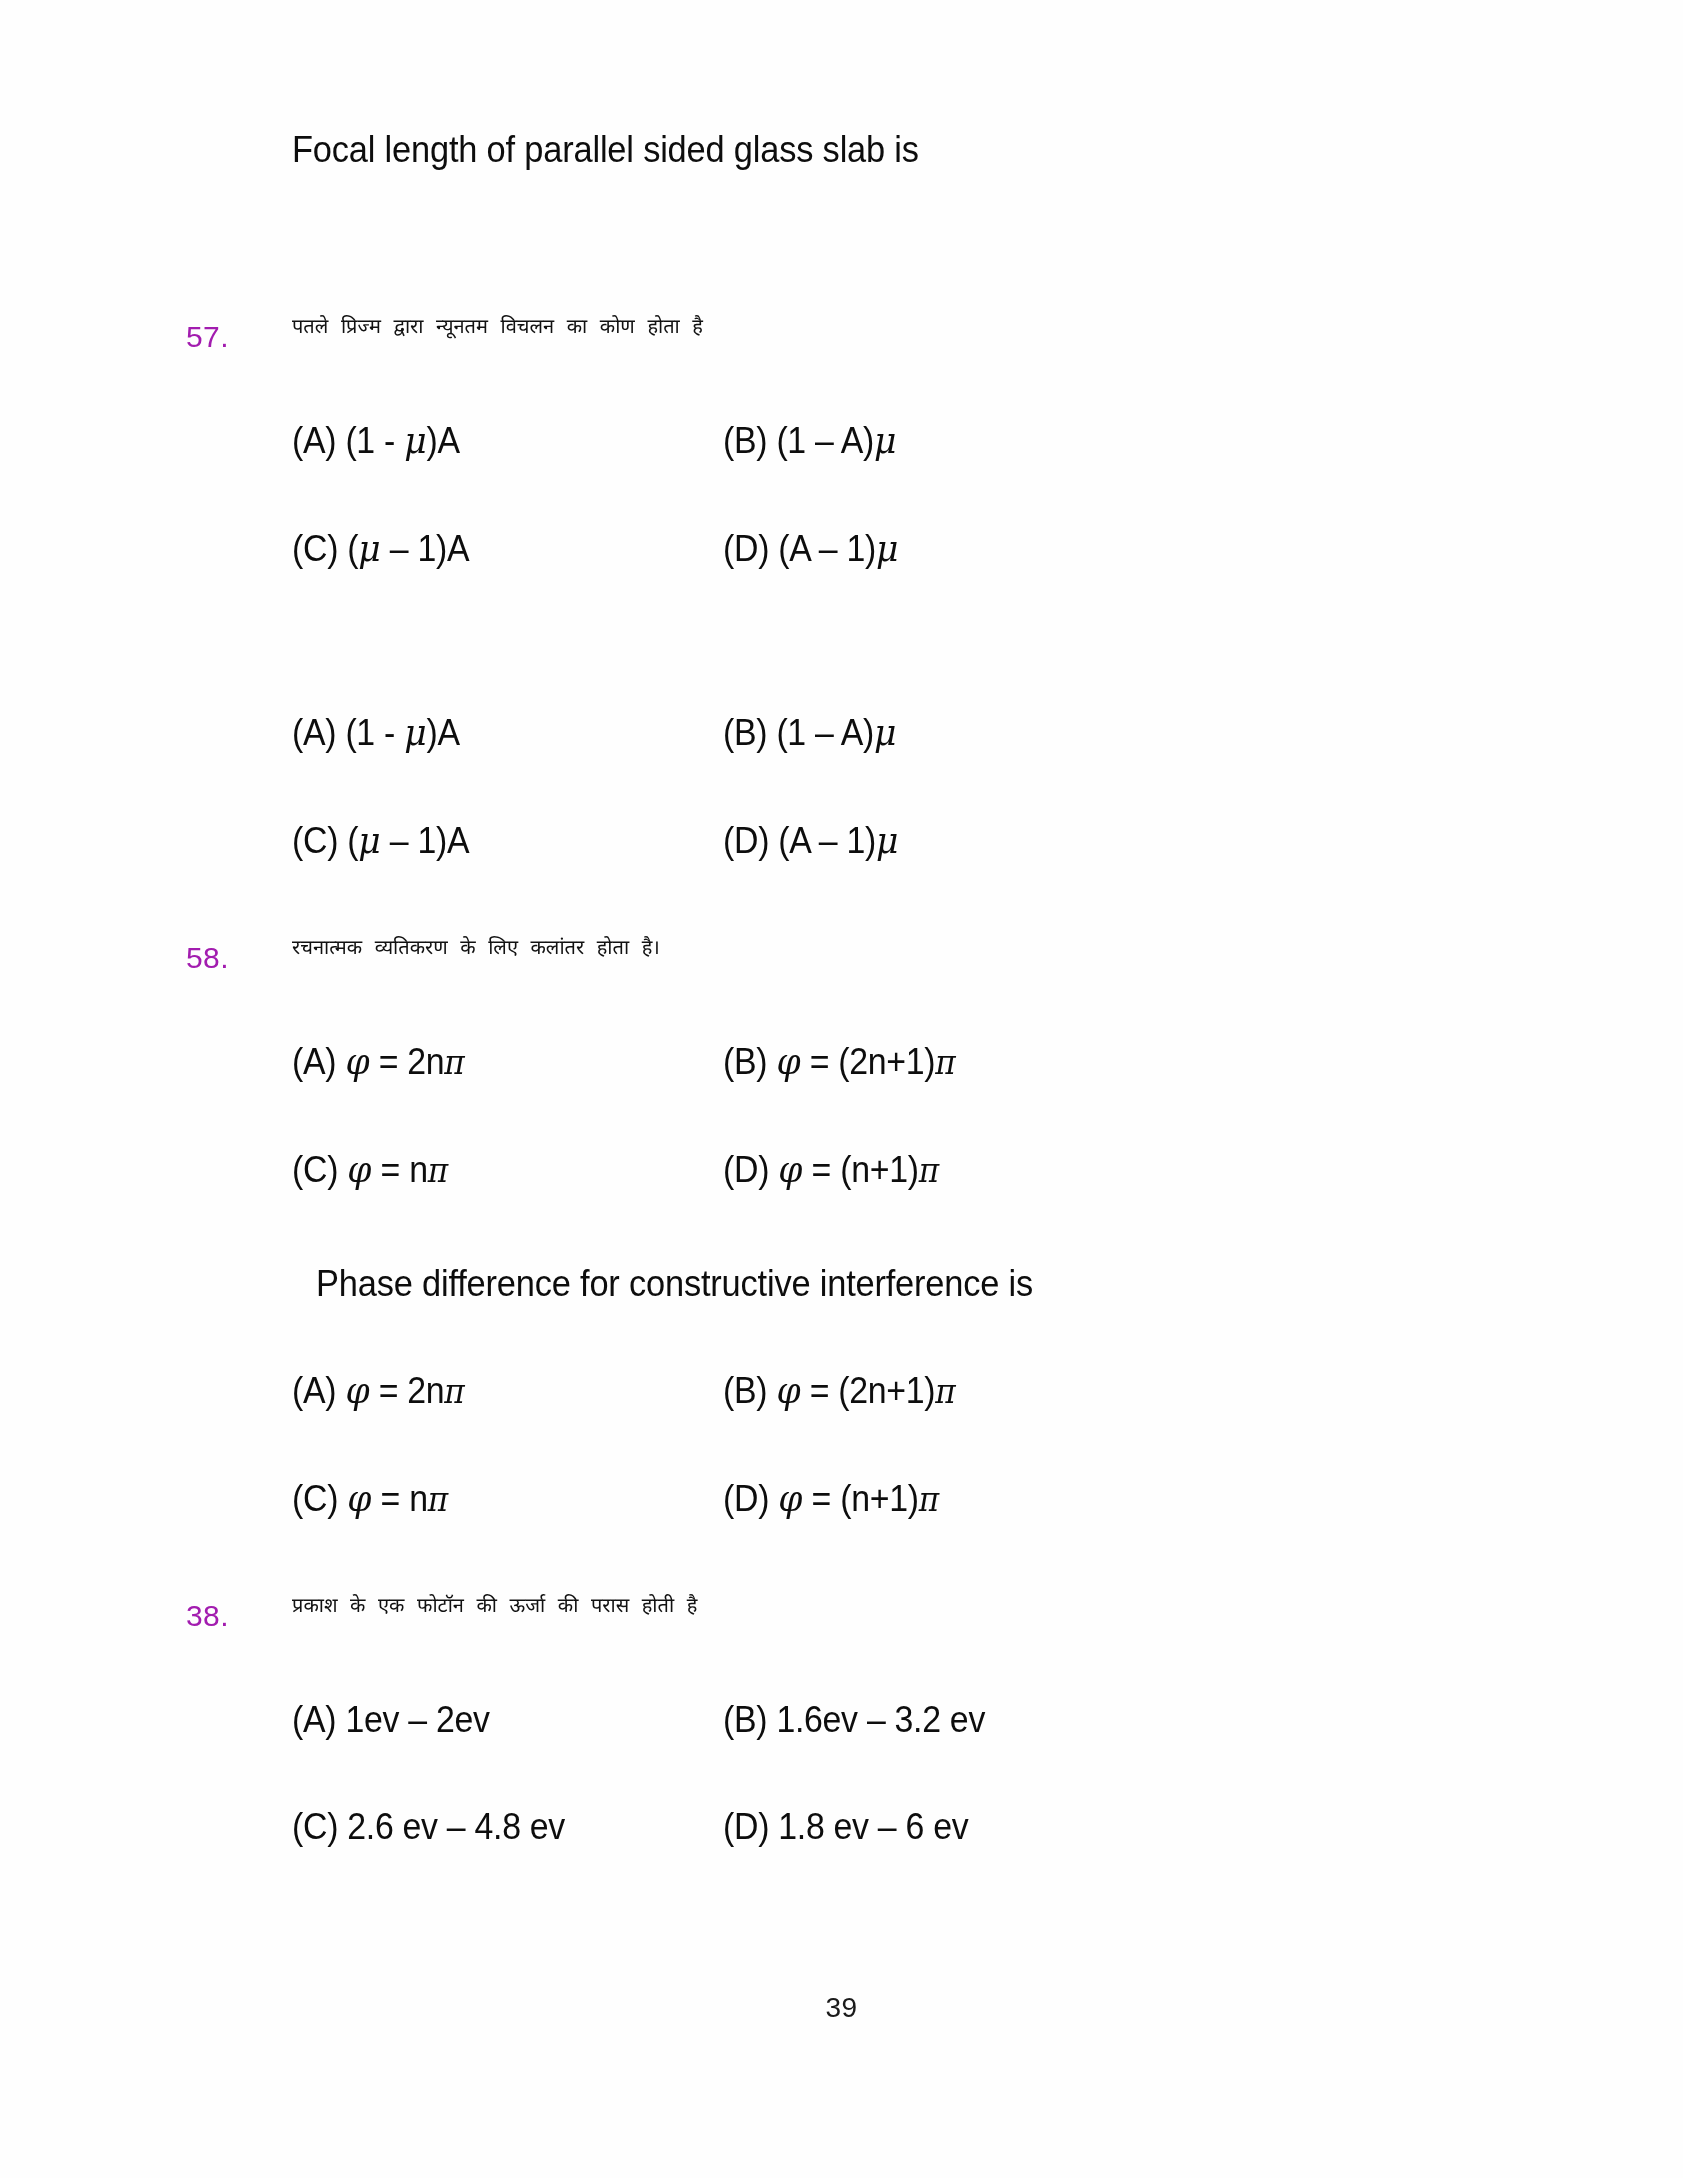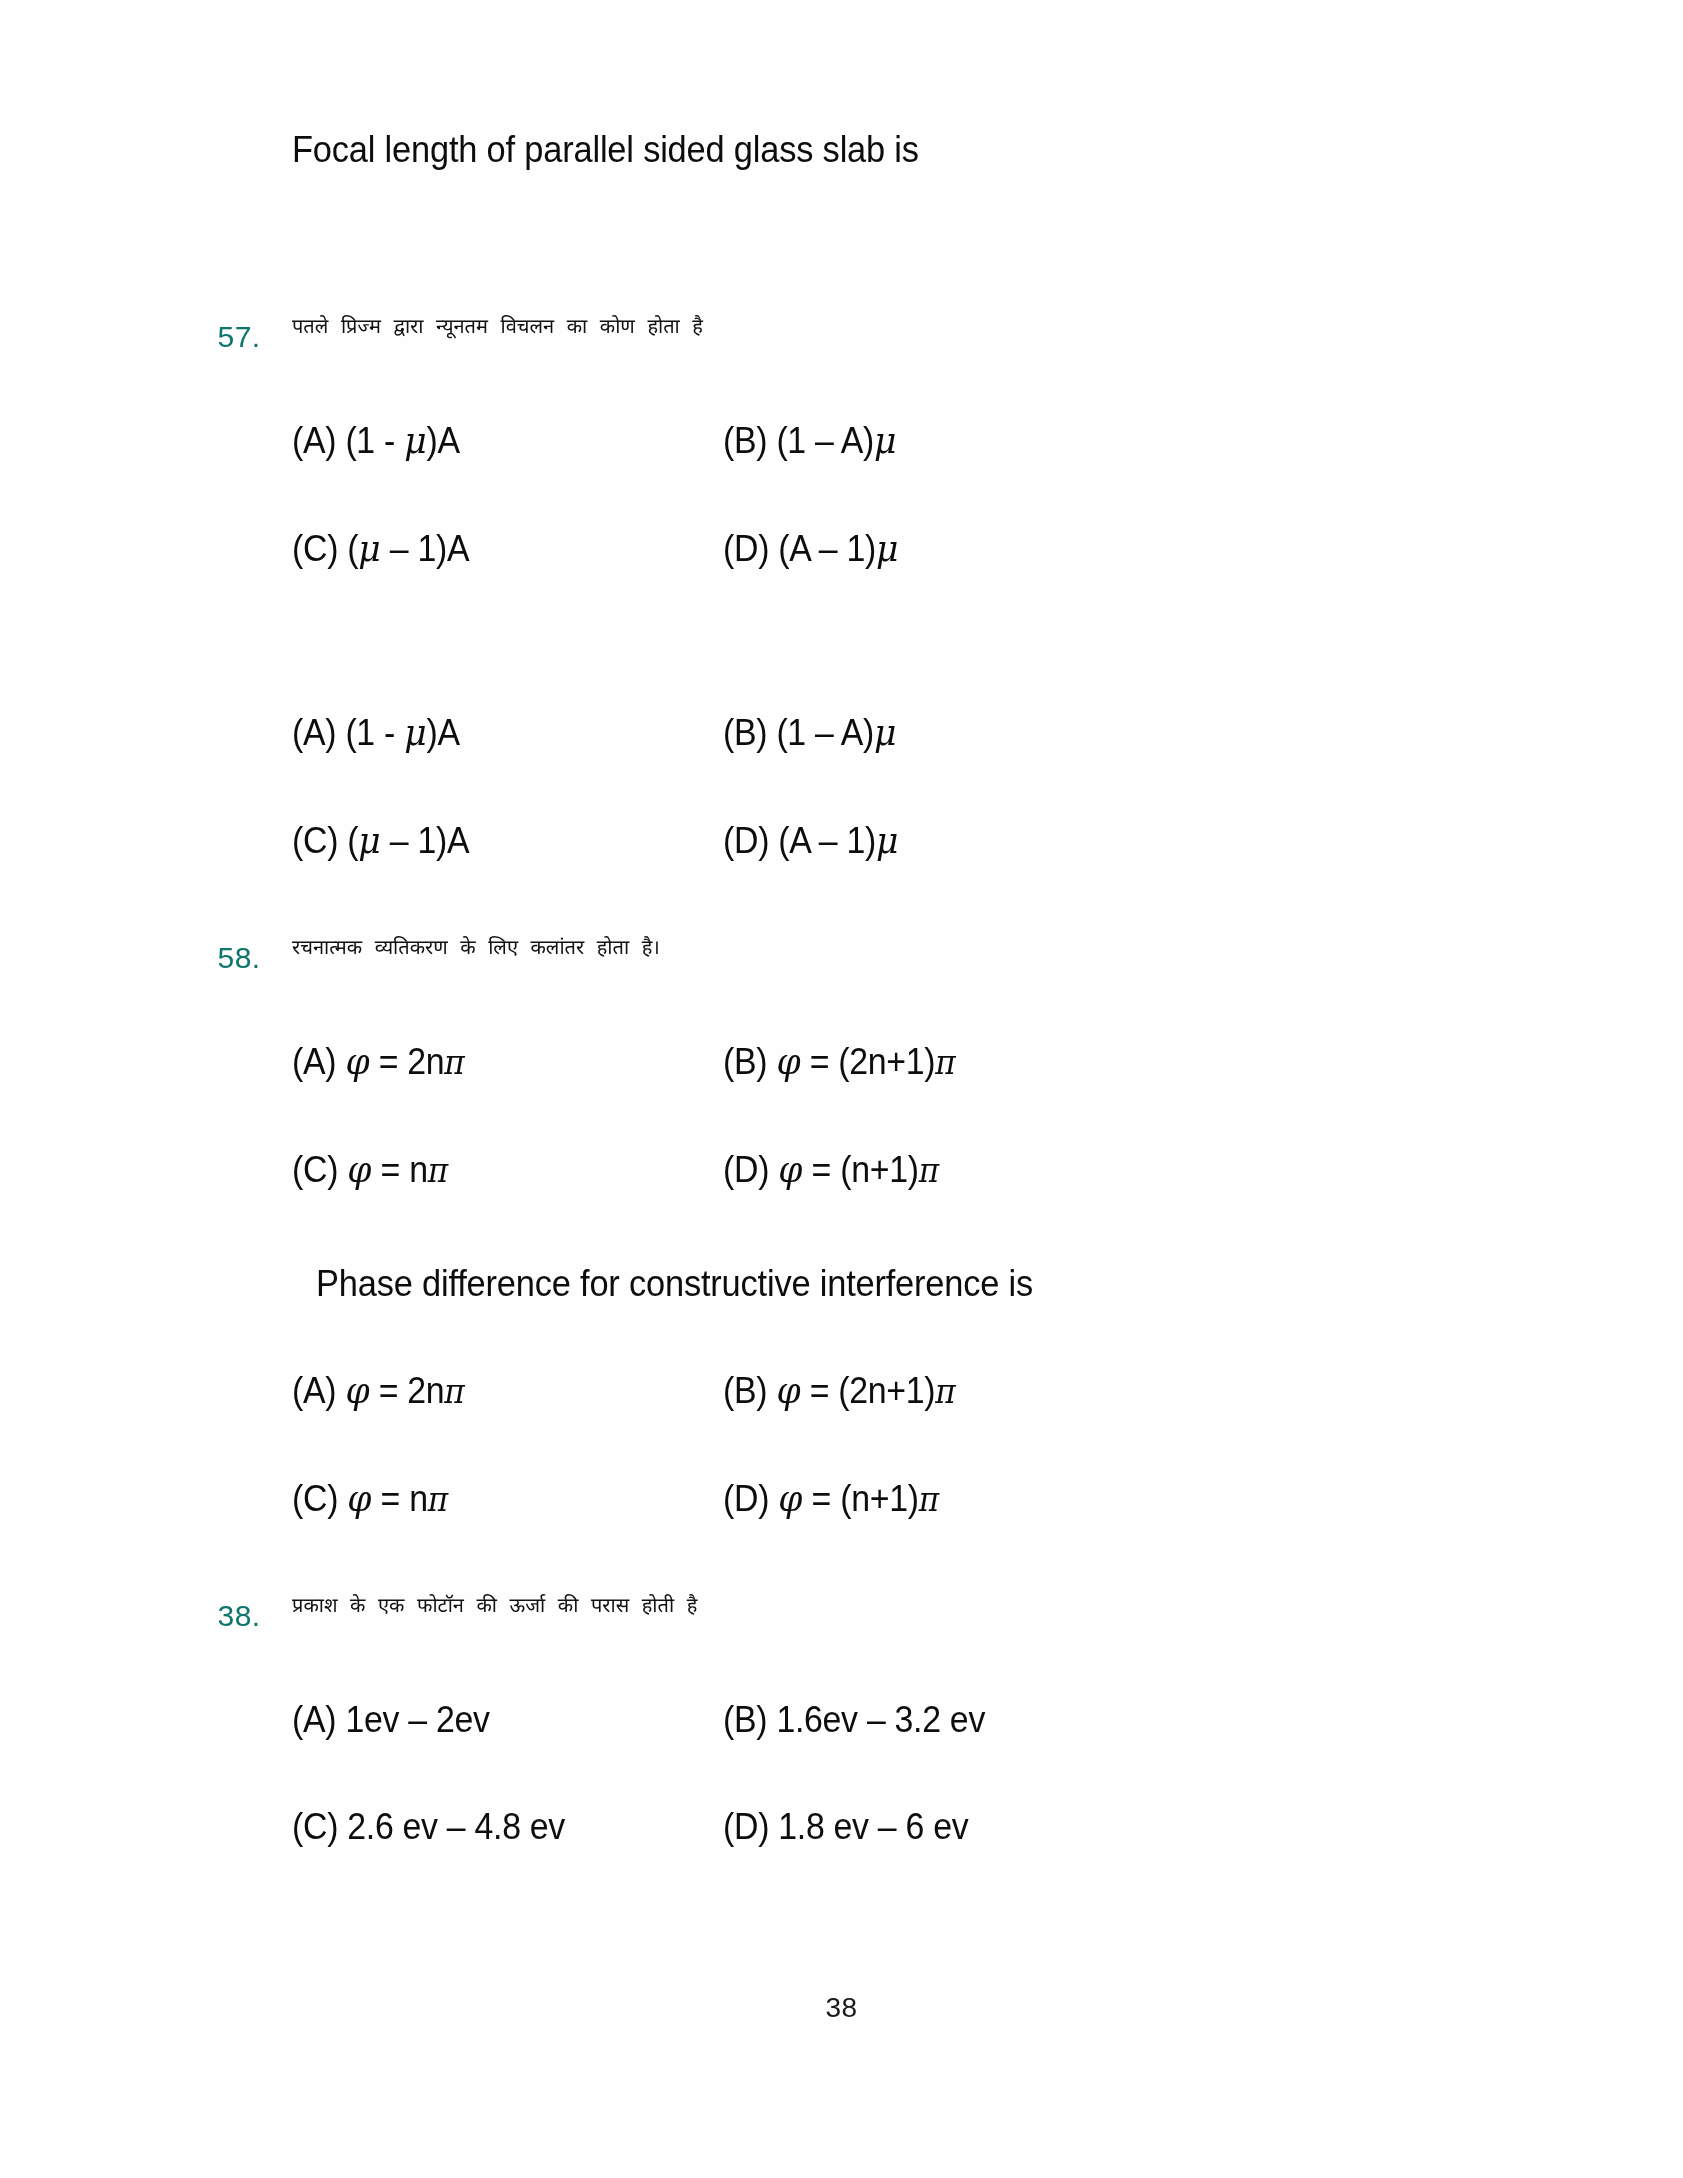--- a/index.html
+++ b/index.html
@@ -42,23 +42,22 @@
     display: flex;
     align-items: flex-start;
     padding-left: 186px;
   }
   .qnum {
     width: 106px;
     flex: 0 0 106px;
     font-size: 30px;
     line-height: 1.0;
     letter-spacing: 0.4px;
-    color: #0f766e;
+    color: #a21caf;
     padding-top: 6px;
-    text-align: center;
   }
   .qtext-en {
     font-size: 37px;
     line-height: 1.0;
     letter-spacing: -0.2px;
     font-stretch: condensed;
     transform: scaleX(0.93);
     transform-origin: left center;
     white-space: nowrap;
     color: #0d0d0d;
@@ -245,16 +244,16 @@
         <div class="optrow">
           <div class="opt opt-c">(C) 2.6 ev – 4.8 ev</div>
           <div class="opt opt-d">(D) 1.8 ev – 6 ev</div>
         </div>
       </div>
     </div>
 
   </div>
 
   <div class="footer">
-    <span class="pageno">38</span>
+    <span class="pageno">39</span>
   </div>
 </div>
 
 
 </body></html>

